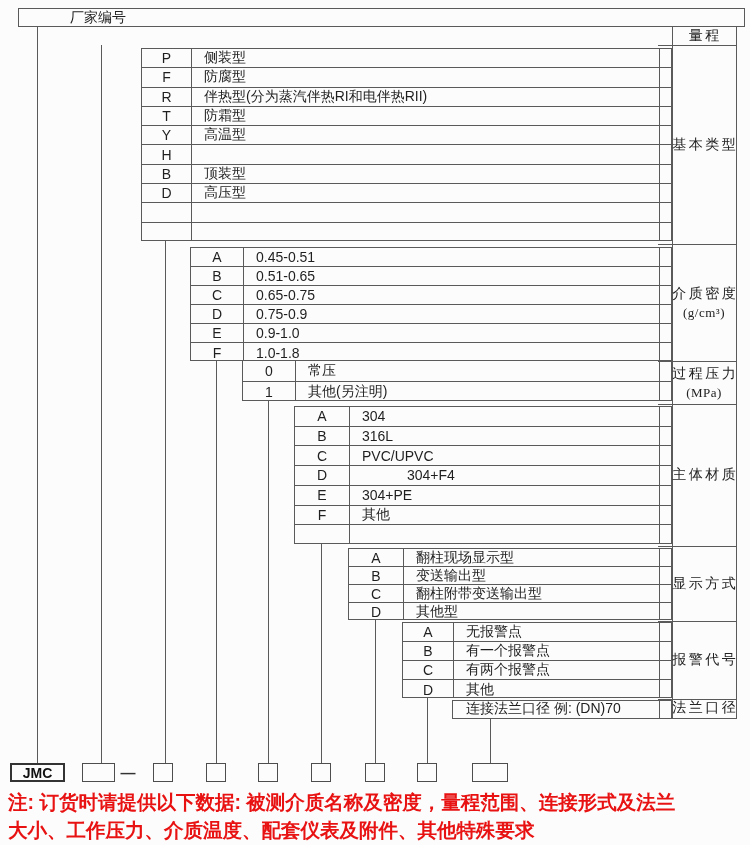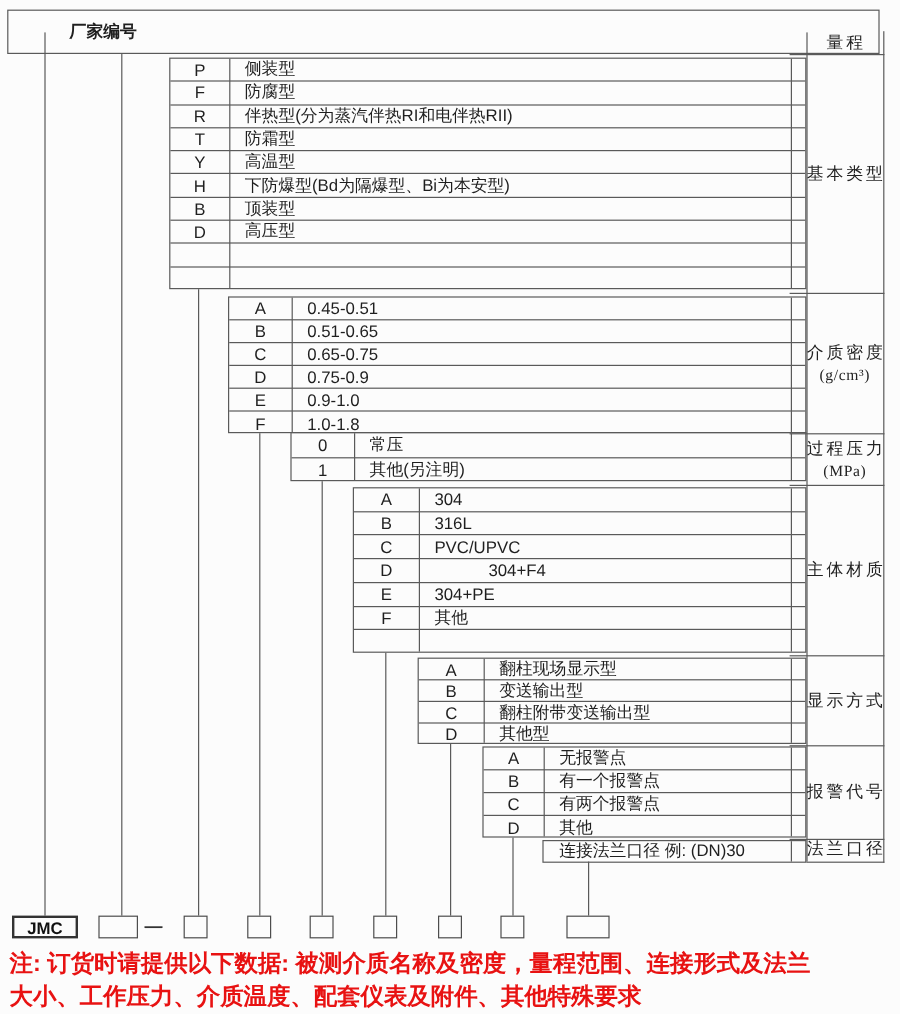--- a/index.html
+++ b/index.html
@@ -1,20 +1,20 @@
 <!DOCTYPE html>
 <html><head>
 <meta charset="utf-8">
 <style>
   html,body{margin:0;padding:0;background:#fff;}
   #stage{position:relative;width:750px;height:845px;background:#fcfcfc;
          font-family:"Liberation Sans","DejaVu Sans",sans-serif;color:#1f1f1f;overflow:hidden;}
   .srow{position:absolute;border:1px solid #5a5a5a;box-sizing:border-box;
         display:flex;align-items:center;font-size:14px;white-space:nowrap;}
-  #row1{left:6px;top:8px;width:727px;height:37px;font-weight:bold;}
+  #row1{left:18px;top:8px;width:727px;height:19px;}
   #row1 span{padding-left:51px;}
   #row2{left:67px;top:26px;width:605px;height:19px;}
   #row2 span{padding-left:17px;}
   #flangerow{left:452px;top:700px;width:220px;height:18.5px;}
   #flangerow span{padding-left:13px;}
   .blk{position:absolute;border:1px solid #5a5a5a;box-sizing:border-box;}
   .blkrow{position:absolute;left:0;right:0;box-sizing:border-box;}
   .code{position:absolute;top:0;bottom:0;display:flex;align-items:center;justify-content:center;font-size:14px;}
   .desc{position:absolute;top:0;bottom:0;display:flex;align-items:center;font-size:14px;white-space:nowrap;}
   .vdiv{position:absolute;top:0;bottom:0;width:1px;background:#5a5a5a;display:block;}
@@ -38,21 +38,21 @@
 <body>
 
 <div id="stage" style="background: rgb(252, 252, 252);">
 
   <div class="srow" id="row1">
     <span>厂家编号</span>
   </div>
 
 
   <div class="srow" id="flangerow">
-    <span>连接法兰口径 例: (DN)30</span>
+    <span>连接法兰口径 例: (DN)70</span>
     <i class="vdiv" style="left:206px"></i>
   </div>
 
   <div id="blocks">
       <div class="blk" style="left: 141px; top: 48px; width: 531px; height: 193px;">
         <div class="blkrow" style="top: 0px; height: 19.3px; border-bottom: 1px solid rgb(90, 90, 90);">
           <div class="code" style="left: 0px; width: 49px;">P</div>
           <div class="desc" style="left: 62px;">侧装型</div>
         </div>
         <div class="blkrow" style="top: 19.3px; height: 19.3px; border-bottom: 1px solid rgb(90, 90, 90);">
@@ -66,21 +66,20 @@
         <div class="blkrow" style="top: 57.9px; height: 19.3px; border-bottom: 1px solid rgb(90, 90, 90);">
           <div class="code" style="left: 0px; width: 49px;">T</div>
           <div class="desc" style="left: 62px;">防霜型</div>
         </div>
         <div class="blkrow" style="top: 77.2px; height: 19.3px; border-bottom: 1px solid rgb(90, 90, 90);">
           <div class="code" style="left: 0px; width: 49px;">Y</div>
           <div class="desc" style="left: 62px;">高温型</div>
         </div>
         <div class="blkrow" style="top: 96.5px; height: 19.3px; border-bottom: 1px solid rgb(90, 90, 90);">
           <div class="code" style="left: 0px; width: 49px;">H</div>
-          <div class="desc" style="left: 62px;">下防爆型(Bd为隔爆型、Bi为本安型)</div>
         </div>
         <div class="blkrow" style="top: 115.8px; height: 19.3px; border-bottom: 1px solid rgb(90, 90, 90);">
           <div class="code" style="left: 0px; width: 49px;">B</div>
           <div class="desc" style="left: 62px;">顶装型</div>
         </div>
         <div class="blkrow" style="top: 135.1px; height: 19.3px; border-bottom: 1px solid rgb(90, 90, 90);">
           <div class="code" style="left: 0px; width: 49px;">D</div>
           <div class="desc" style="left: 62px;">高压型</div>
         </div>
         <div class="blkrow" style="top: 154.4px; height: 19.3px; border-bottom: 1px solid rgb(90, 90, 90);">

